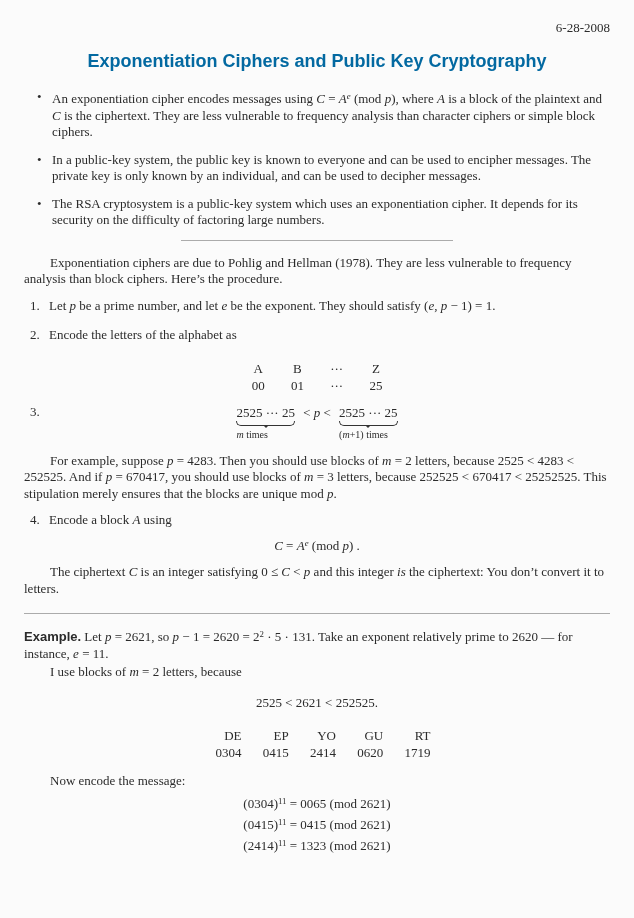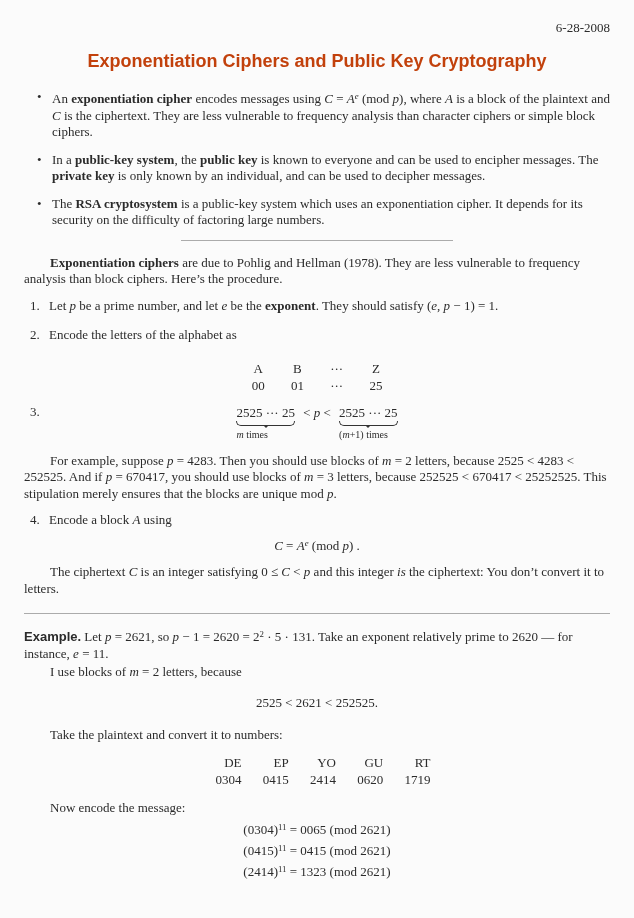--- a/index.html
+++ b/index.html
@@ -5,21 +5,21 @@
   html,body{margin:0;padding:0;background:#f4f4f4;}
   .page{
     width:634px;min-height:918px;box-sizing:border-box;
     margin:0 auto;background:#fbfbfb;color:#2b2b2b;
     font-family:"Liberation Serif",serif;font-size:13px;line-height:16.5px;
     padding:20px 24px 10px 24px;
   }
   .date{text-align:right;font-size:13px;}
   .title{
     font-family:"Liberation Sans",sans-serif;font-weight:700;
-    font-size:18px;line-height:24px;text-align:center;margin:12px 0 0 0;color:#c2410c;
+    font-size:18px;line-height:24px;text-align:center;margin:12px 0 0 0;color:#0369a1;
   }
   ul.bullets{margin:16px 0 0 0;padding:0 0 0 28px;}
   ul.bullets li{list-style:none;position:relative;margin:0 0 11px 0;}
   ul.bullets li .marker{position:absolute;left:-15px;top:0;}
   .rule-short{border:0;border-top:1.5px solid #ababab;width:272px;margin:10px auto 14px auto;}
   .rule-full{border:0;border-top:1.5px solid #ababab;width:100%;margin:16px 0 12px 0;}
   p.para{margin:0 0 10px 0;text-indent:26px;}
   p.para-tight{margin:0;text-indent:26px;}
   .enum-item{position:relative;padding-left:25px;margin:0 0 13px 0;}
   .enum-item .num{position:absolute;left:6px;top:0;}
@@ -35,21 +35,21 @@
   .ubrace{display:block;width:100%;height:6px;position:relative;margin-top:0px;}
   .ubrace::before,.ubrace::after{content:"";position:absolute;top:0;width:50%;height:5px;box-sizing:border-box;border-bottom:1.3px solid #333;}
   .ubrace::before{left:0;border-left:1.3px solid #333;border-bottom-left-radius:6px;}
   .ubrace::after{right:0;border-right:1.3px solid #333;border-bottom-right-radius:6px;}
   .ubcusp{position:absolute;left:50%;top:4px;width:0;height:0;border:3px solid transparent;border-top:3px solid #333;transform:translateX(-50%);}
   .ublabel{display:block;font-size:10px;line-height:12px;margin-top:2px;}
   .ubmid{display:inline-block;vertical-align:top;line-height:17px;padding:0 5px;}
   .eqline{line-height:18px;margin:0 0;}
   
   .sg-n{}
-  .sg-b{font-weight:700;}
+  .sg-b{font-weight:400;}
   .sg-i{font-style:italic;}
   .sg-sup{font-size:0.68em;vertical-align:0.45em;}
   .sg-supi{font-size:0.68em;vertical-align:0.45em;font-style:italic;}
   .sg-sb{font-family:"Liberation Sans",sans-serif;font-weight:700;}
 </style>
 </head>
 <body>
 
 <div class="page">
 
@@ -135,21 +135,20 @@
   <p class="para"><span class="sg-n">The ciphertext </span><span class="sg-i">C</span><span class="sg-n"> is an integer satisfying 0 ≤ </span><span class="sg-i">C</span><span class="sg-n"> &lt; </span><span class="sg-i">p</span><span class="sg-n"> and this integer </span><span class="sg-i">is</span><span class="sg-n"> the ciphertext: You don’t convert it to letters.</span></p>
 
   <hr class="rule-full">
 
   <p class="para-tight" style="text-indent:0;"><span class="sg-sb">Example.</span><span class="sg-n">  Let </span><span class="sg-i">p</span><span class="sg-n"> = 2621, so </span><span class="sg-i">p</span><span class="sg-n"> − 1 = 2620 = 2</span><span class="sg-sup">2</span><span class="sg-n"> · 5 · 131. Take an exponent relatively prime to 2620 — for instance, </span><span class="sg-i">e</span><span class="sg-n"> = 11.</span></p>
 
   <p class="para-tight" style="margin-top:2px;"><span class="sg-n">I use blocks of </span><span class="sg-i">m</span><span class="sg-n"> = 2 letters, because</span></p>
 
   <div class="display" style="margin:14px 0 16px 0;text-align:center;">2525 &lt; 2621 &lt; 252525.</div>
 
-  <p class="para-tight">Take the plaintext and convert it to numbers:</p>
 
   <div class="mini-table" style="margin:10px auto;">
     <div class="mt-row">
       <span class="pt-cell">DE</span>
       <span class="pt-cell">EP</span>
       <span class="pt-cell">YO</span>
       <span class="pt-cell">GU</span>
       <span class="pt-cell">RT</span>
     </div>
     <div class="mt-row">

